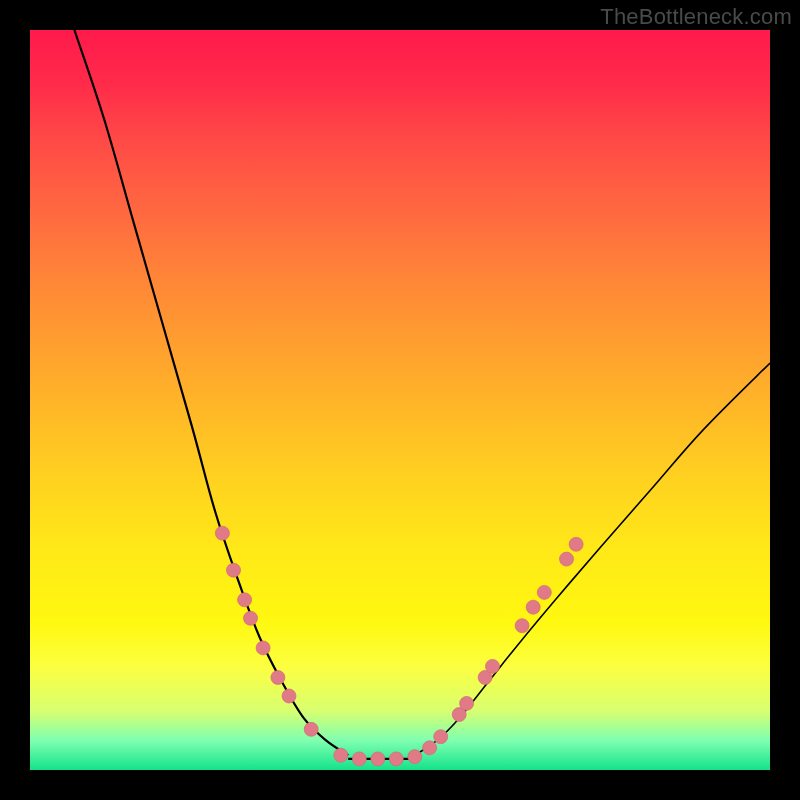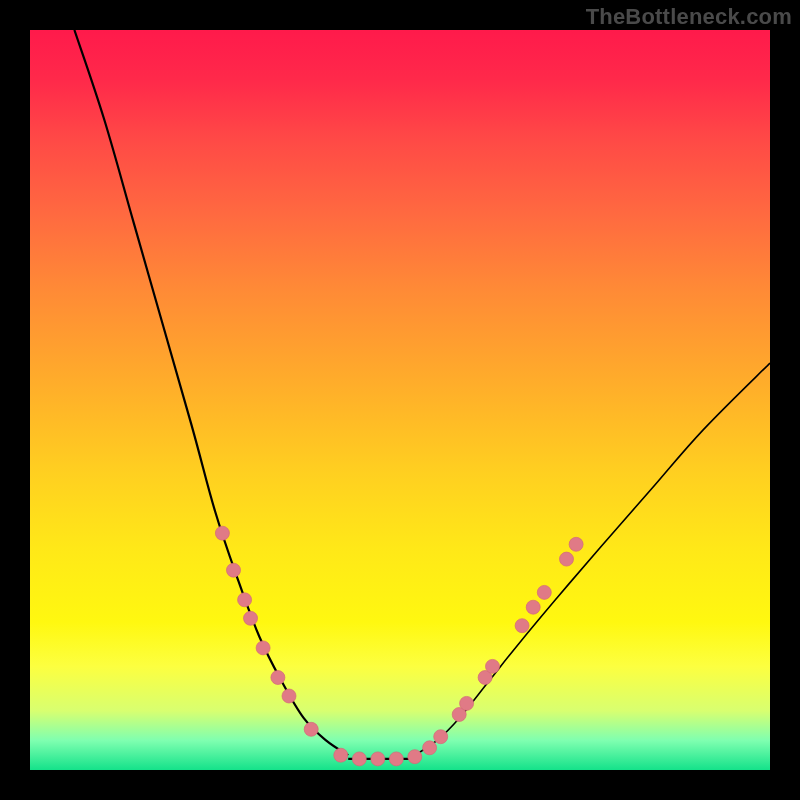--- a/index.html
+++ b/index.html
@@ -45,21 +45,21 @@
       #7fffb0 96%,
       #14e28a 100%
     );
   }
   .watermark {
     position: absolute;
     top: 4px;
     right: 8px;
     color: #4a4a4a;
     font-size: 22px;
-    font-weight: 700;
+    font-weight: 400;
     letter-spacing: 0.2px;
     user-select: none;
   }
   svg.curves {
     position: absolute;
     inset: 0;
   }
   .curve {
     fill: none;
     stroke: #000;

